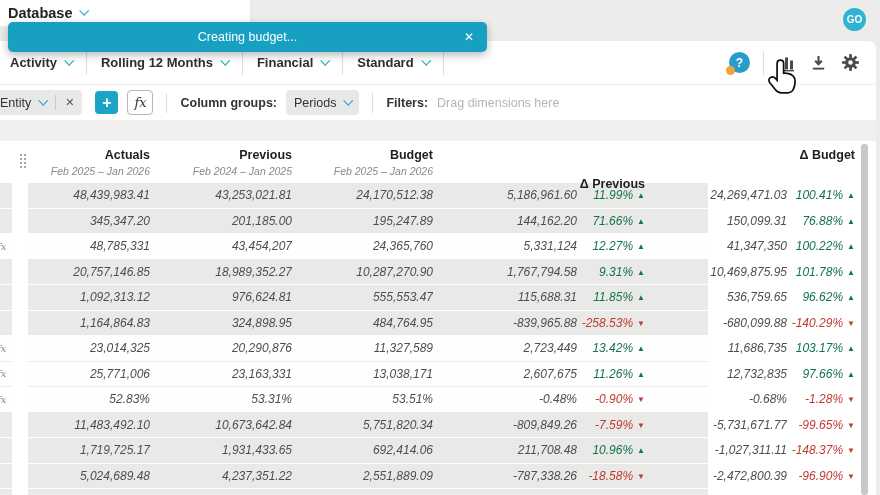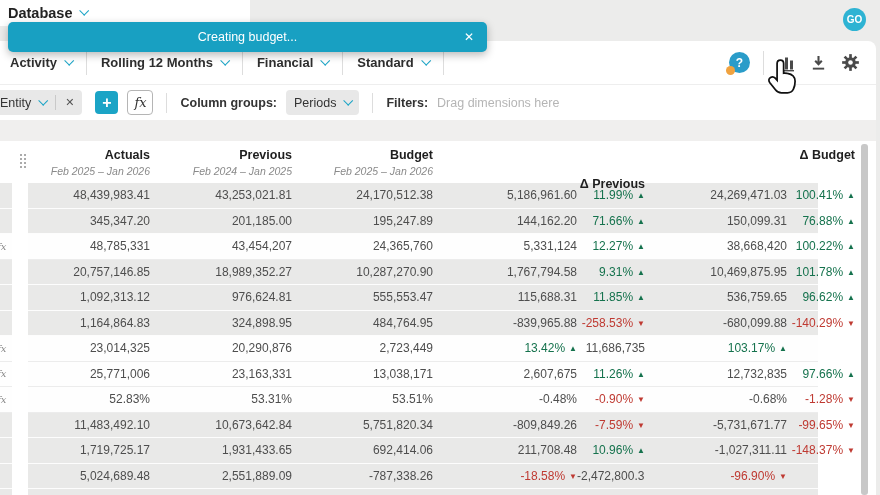--- a/index.html
+++ b/index.html
@@ -62,21 +62,21 @@
   .hcells{margin-left:28px;width:832px;}
   .hc{text-align:right;white-space:nowrap;}
   .h4{grid-column:4/6;} .h5{grid-column:6/8;}
   .hlab{font-size:12.5px;font-weight:bold;color:#1f1f1f;line-height:15px;}
   .hsub{font-size:10.5px;color:#8a8a8a;margin-top:2px;font-style:italic;}
 
   .tbody{padding-top:2px;}
   .row{display:flex;height:25.5px;}
   .strip{width:12px;overflow:hidden;display:flex;align-items:center;}
   .rgap{width:16px;background:#fff;}
-  .cells{width:790px;}
+  .cells{width:680px;font-style:italic;}
   .row.gray .strip,.row.gray .cells{background:var(--row-gray);border-bottom:1px solid #fdfdfd;}
   .row.white .strip,.row.white .cells{background:#fefefe;border-bottom:1px solid #ececec;}
   .c{text-align:right;white-space:nowrap;overflow:hidden;font-size:12px;color:#4e4e4e;line-height:24.5px;}
   .fx-mark{font-family:"DejaVu Serif",serif;font-style:italic;font-size:10px;color:#888;margin-left:-3px;}
   .pct{font-size:12px;}
   .tri{font-size:8px;margin-left:4px;vertical-align:1px;}
   .pctwrap.up .pct,.pctwrap.up .tri{color:var(--green);}
   .pctwrap.down .pct,.pctwrap.down .tri{color:var(--red);}
   .partial{height:7px;}
   .partial .strip,.partial .cells{border-bottom:none;}
@@ -276,21 +276,21 @@
     </div>
     <div class="rgap"></div>
     <div class="cells">
       <div class="c">48,785,331</div>
       <div class="c">43,454,207</div>
       <div class="c">24,365,760</div>
       <div class="c">5,331,124</div>
       <div class="c pctwrap up">
         <span class="pct">12.27%</span><span class="tri">▲</span>
       </div>
-      <div class="c">38,668,420</div>
+      <div class="c">41,347,350</div>
       <div class="c pctwrap up">
         <span class="pct">100.22%</span><span class="tri">▲</span>
       </div>
     </div>
   </div>
 
   <div class="row gray">
     <div class="strip">
       <span class="fx-mark"></span>
     </div>
@@ -351,20 +351,21 @@
   </div>
 
   <div class="row white">
     <div class="strip">
       <span class="fx-mark">fx</span>
     </div>
     <div class="rgap"></div>
     <div class="cells">
       <div class="c">23,014,325</div>
       <div class="c">20,290,876</div>
+      <div class="c">11,327,589</div>
       <div class="c">2,723,449</div>
       <div class="c pctwrap up">
         <span class="pct">13.42%</span><span class="tri">▲</span>
       </div>
       <div class="c">11,686,735</div>
       <div class="c pctwrap up">
         <span class="pct">103.17%</span><span class="tri">▲</span>
       </div>
     </div>
   </div>
@@ -449,20 +450,21 @@
     </div>
   </div>
 
   <div class="row gray">
     <div class="strip">
       <span class="fx-mark"></span>
     </div>
     <div class="rgap"></div>
     <div class="cells">
       <div class="c">5,024,689.48</div>
+      <div class="c">4,237,351.22</div>
       <div class="c">2,551,889.09</div>
       <div class="c">-787,338.26</div>
       <div class="c pctwrap down">
         <span class="pct">-18.58%</span><span class="tri">▼</span>
       </div>
       <div class="c">-2,472,800.39</div>
       <div class="c pctwrap down">
         <span class="pct">-96.90%</span><span class="tri">▼</span>
       </div>
     </div>

